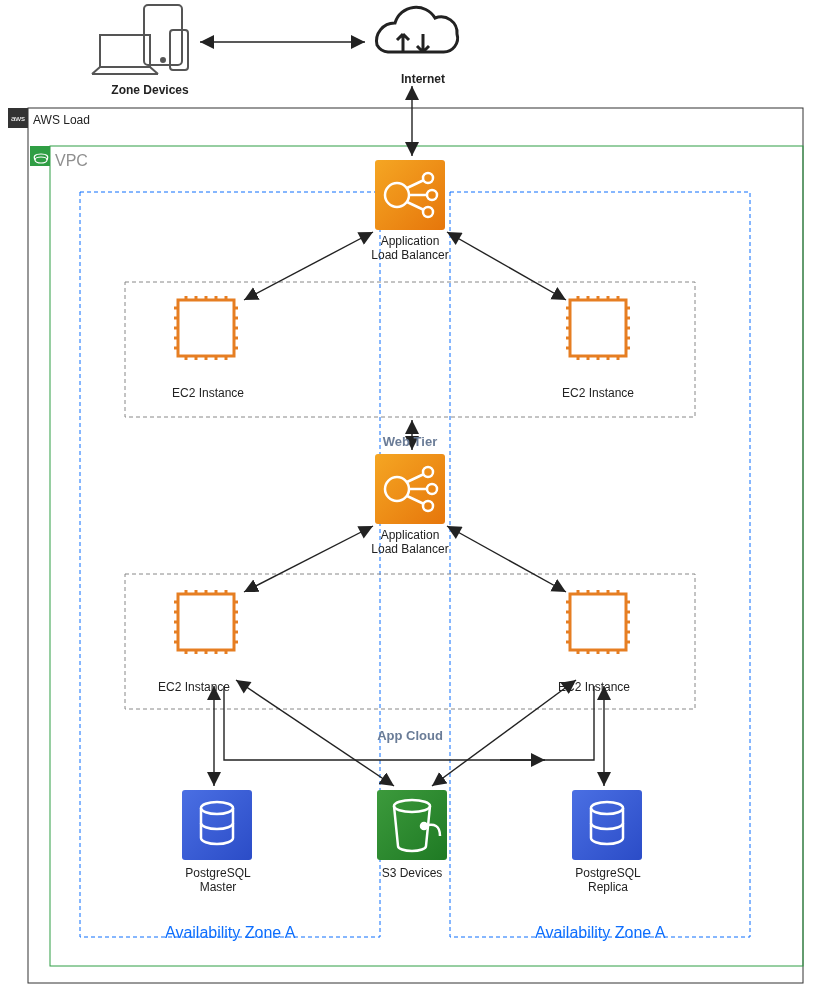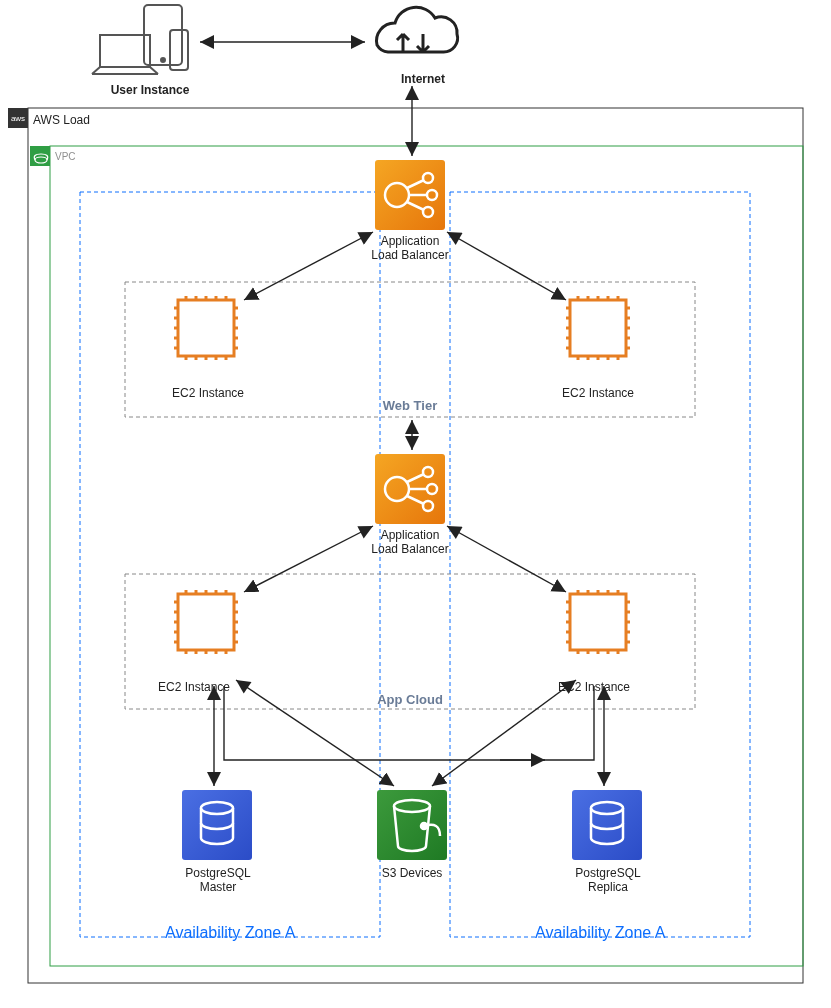--- a/index.html
+++ b/index.html
@@ -22,23 +22,23 @@
     width: 831px; height: 1008px;
     pointer-events: none;
   }
   .label {
     position: absolute;
     font-size: 12px;
     text-align: center;
     line-height: 1.2;
     white-space: pre;
   }
-  .label-md { font-size: 13px; font-weight: bold; color: #6a7c97; }
+  .label-md { font-size: 13px; font-weight: bold; color: #6a7c97; margin-top: 36px; }
   .label-blue { font-size: 16px; color: #0d6efd; }
-  .label-gray { font-size: 10px; color: #8f8f8f; }
+  .label-gray { font-size: 16px; color: #8f8f8f; }
 </style>
 </head>
 <body>
 
 <div class="canvas">
 
   <svg class="overlay" viewBox="0 0 831 1008">
     <defs>
       <linearGradient id="albGrad" x1="0" y1="0" x2="1" y2="1">
         <stop offset="0%" stop-color="#f5a623"></stop>
@@ -284,21 +284,21 @@
       <line x1="236" y1="680" x2="394" y2="786" marker-start="url(#arrowStart)" marker-end="url(#arrowEnd)"></line>
 
       <line x1="576" y1="680" x2="432" y2="786" marker-start="url(#arrowStart)" marker-end="url(#arrowEnd)"></line>
 
       <path d="M224 686 L224 760 L545 760"></path>
       <path d="M594 686 L594 760 L545 760"></path>
       <line x1="500" y1="760" x2="545" y2="760" marker-end="url(#arrowEnd)"></line>
     </g>
   </svg>
 
-  <div class="label" style="left:100px;top:83px;width:100px;font-weight:bold;">User Instance</div>
+  <div class="label" style="left:100px;top:83px;width:100px;font-weight:bold;">Zone Devices</div>
   <div class="label" style="left:388px;top:72px;width:70px;font-weight:bold;">Internet</div>
 
   <div class="label" style="left:33px;top:113px;width:80px;text-align:left;">AWS Load</div>
   <div class="label label-gray" style="left:55px;top:151px;width:40px;text-align:left;">VPC</div>
 
   <div class="label" style="left:360px;top:234px;width:100px;">Application
 Load Balancer</div>
   <div class="label" style="left:360px;top:528px;width:100px;">Application
 Load Balancer</div>
 

